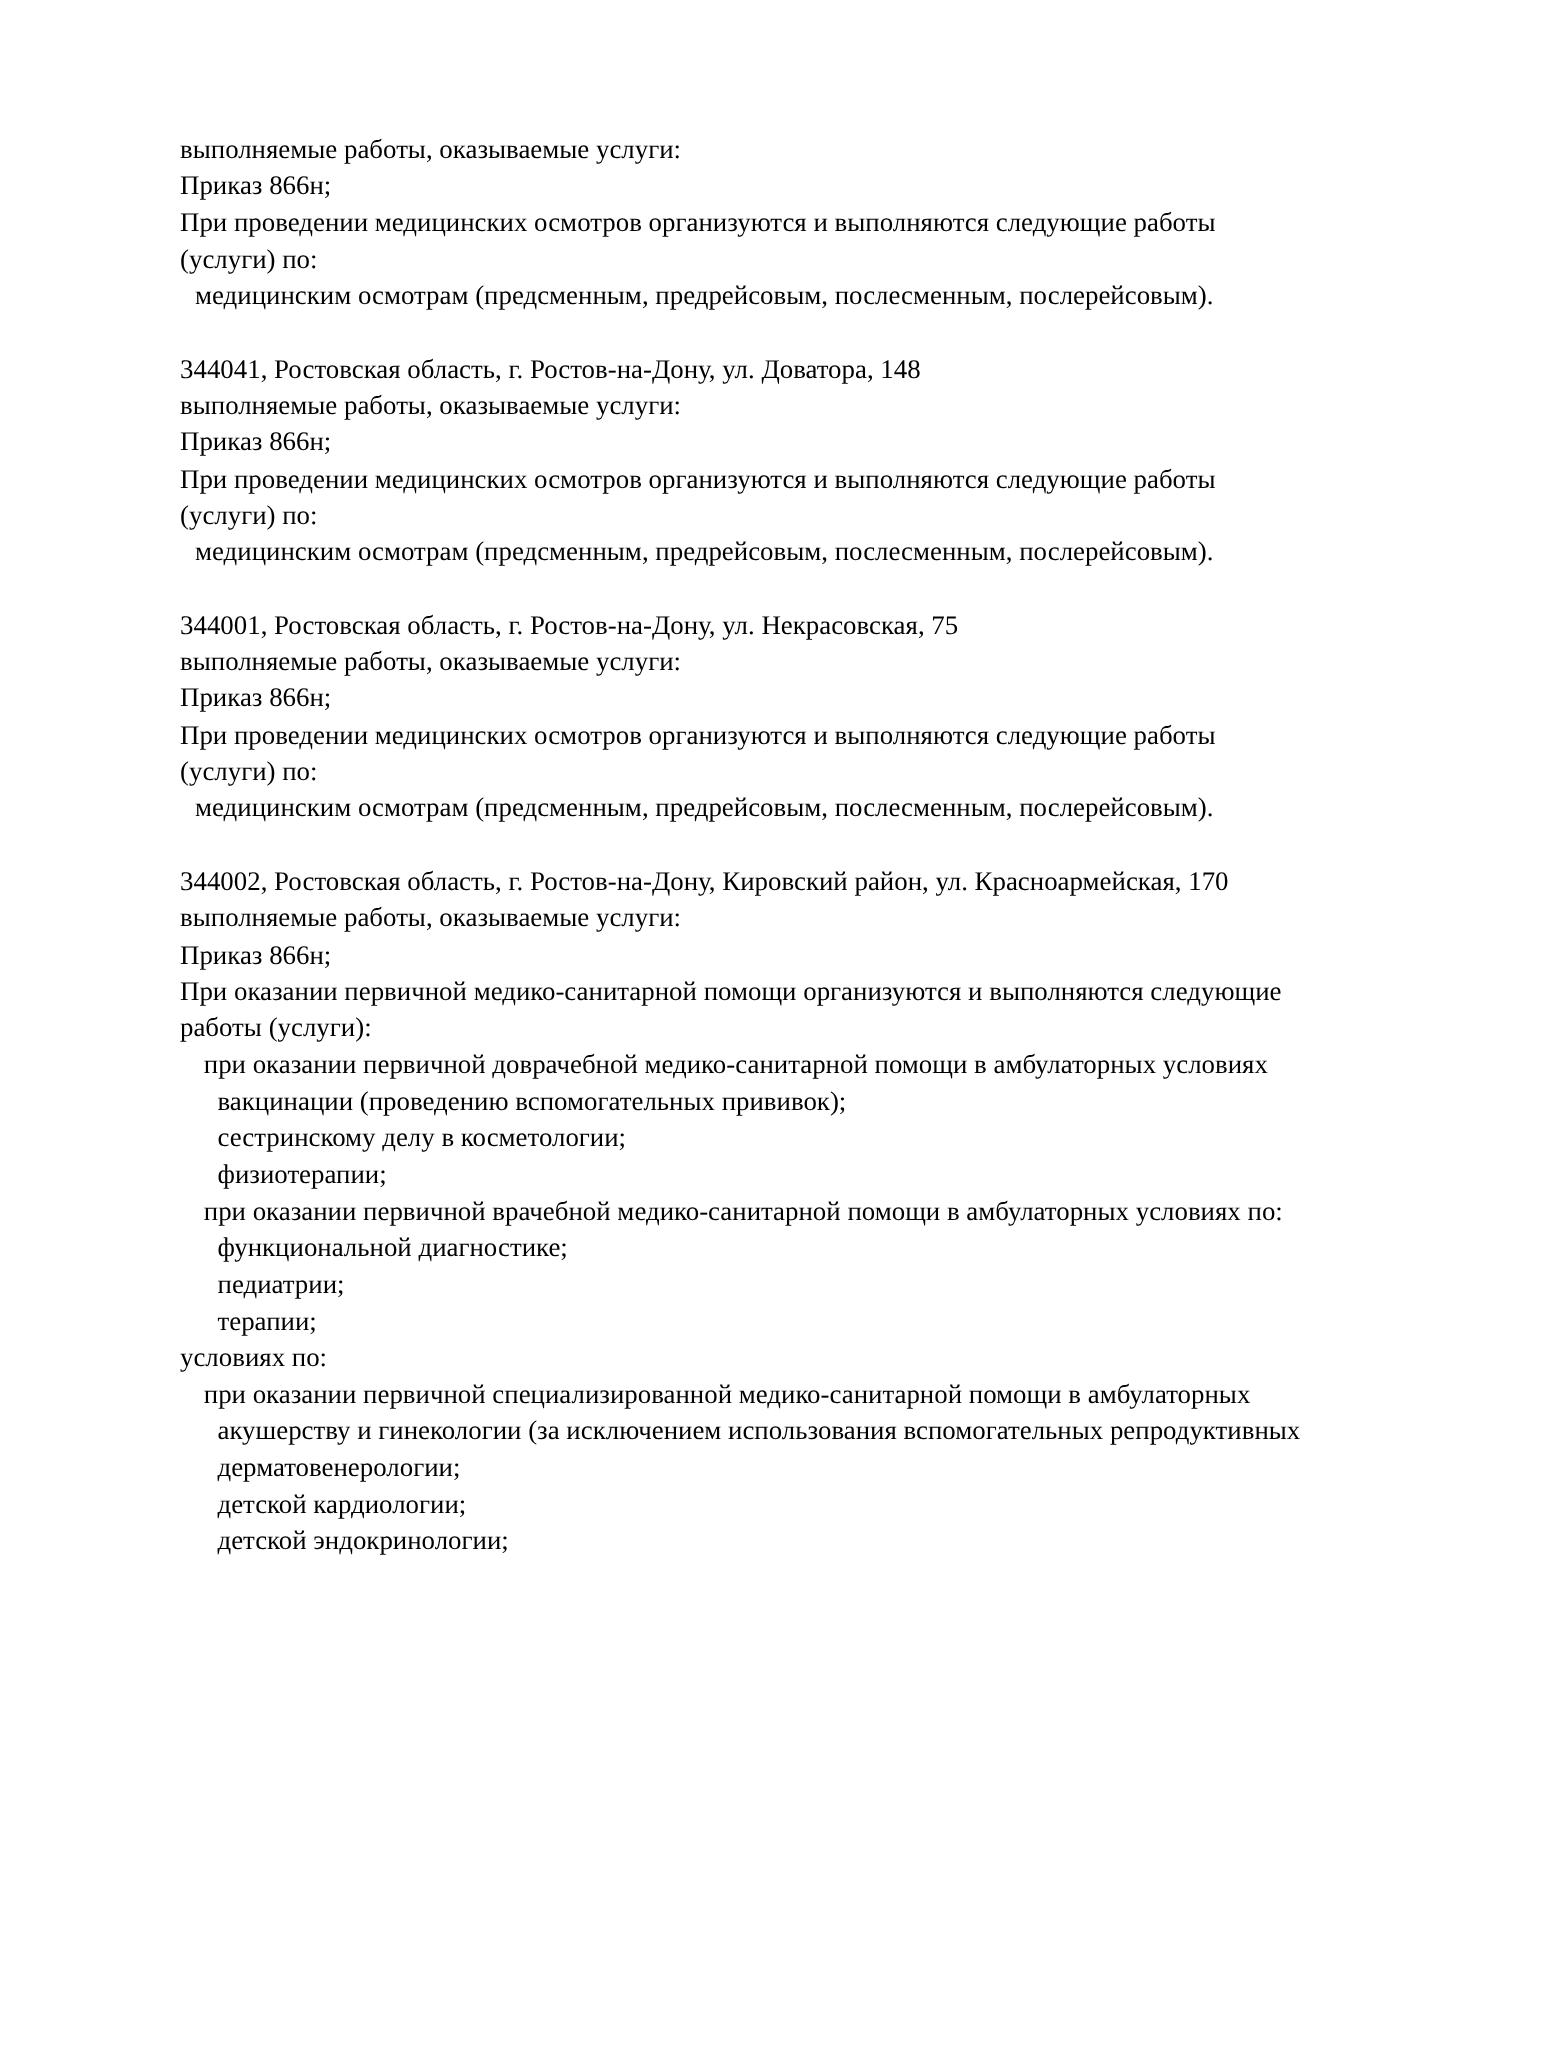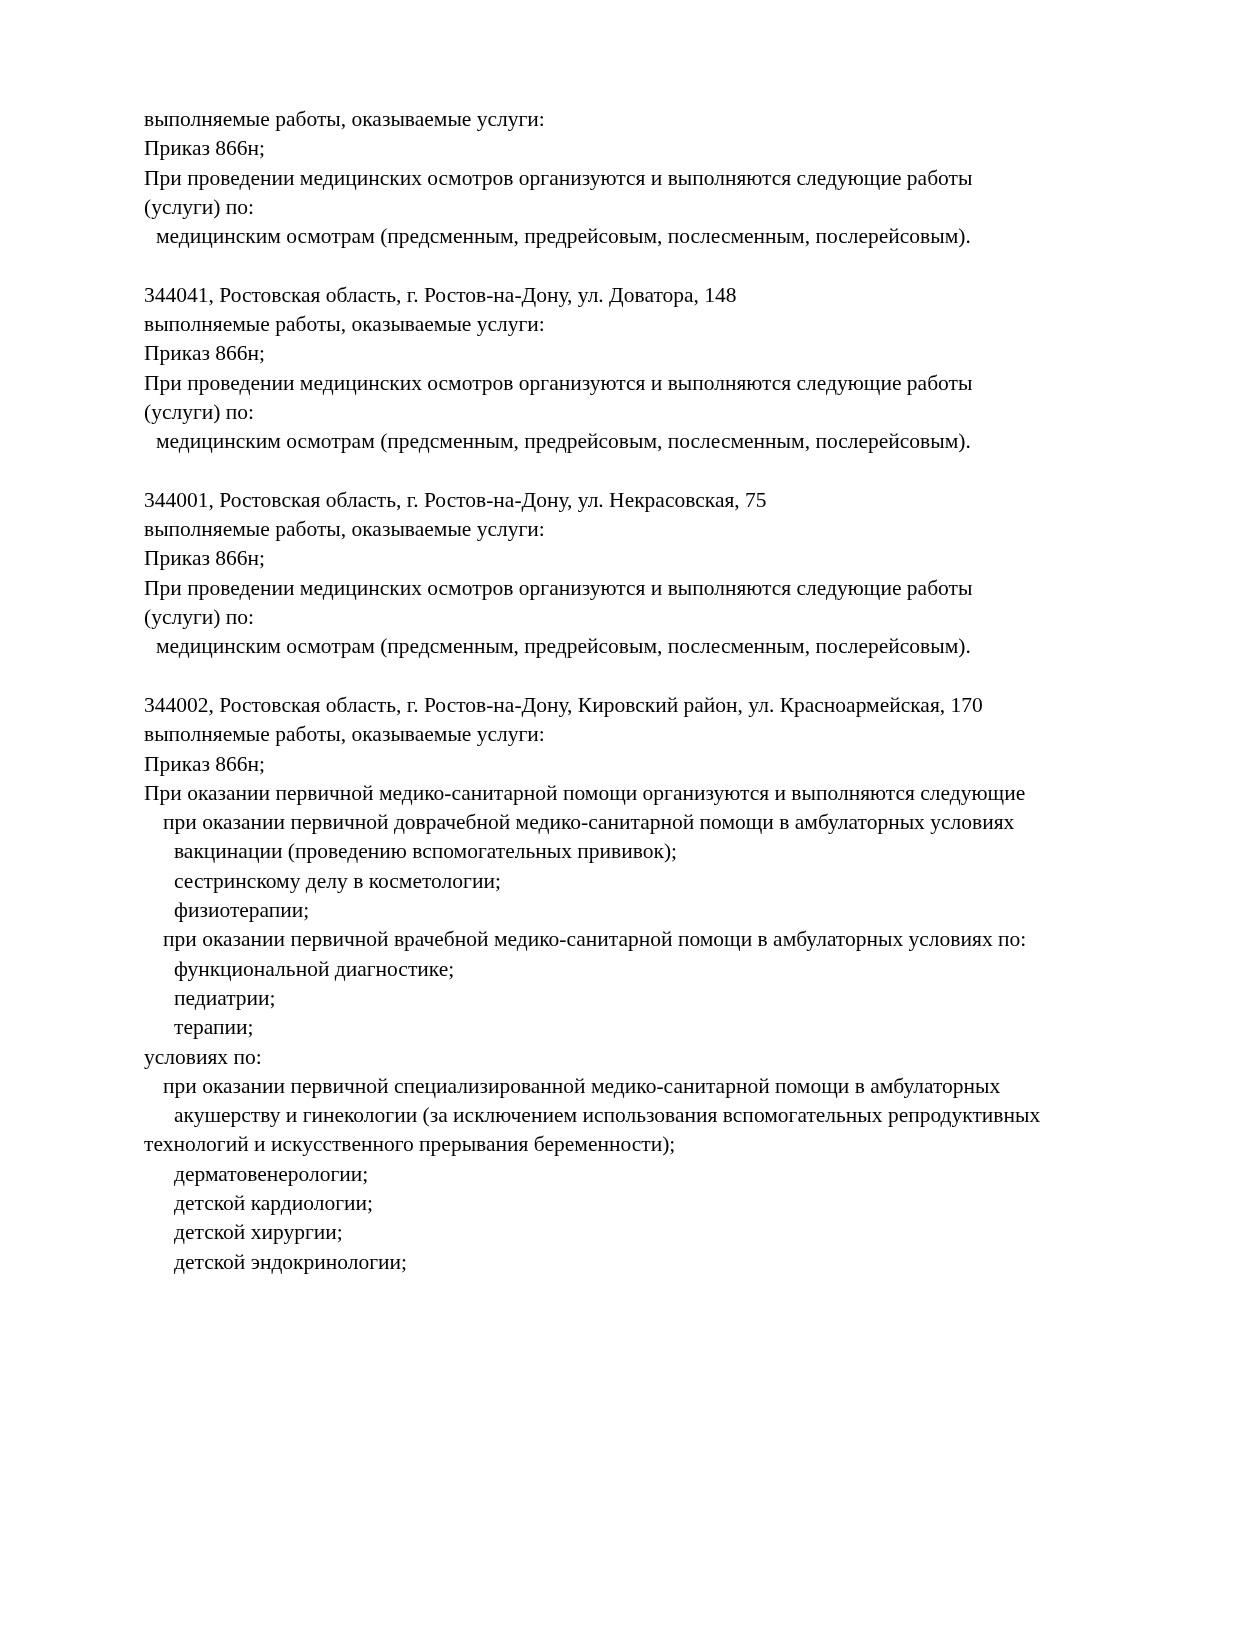--- a/index.html
+++ b/index.html
@@ -65,31 +65,30 @@
         <div class="line i0">При проведении медицинских осмотров организуются и выполняются следующие работы</div>
         <div class="line i0">(услуги) по:</div>
         <div class="line i1">медицинским осмотрам (предсменным, предрейсовым, послесменным, послерейсовым).</div>
       </div>
       <div class="line blank"></div>
       <div>
         <div class="line i0">344002, Ростовская область, г. Ростов-на-Дону, Кировский район, ул. Красноармейская, 170</div>
         <div class="line i0">выполняемые работы, оказываемые услуги:</div>
         <div class="line i0">Приказ 866н;</div>
         <div class="line i0">При оказании первичной медико-санитарной помощи организуются и выполняются следующие</div>
+        <div class="line i0">работы (услуги):</div>
         <div class="line i2">при оказании первичной доврачебной медико-санитарной помощи в амбулаторных условиях</div>
         <div class="line i3">вакцинации (проведению вспомогательных прививок);</div>
         <div class="line i3">сестринскому делу в косметологии;</div>
         <div class="line i3">физиотерапии;</div>
         <div class="line i2">при оказании первичной врачебной медико-санитарной помощи в амбулаторных условиях по:</div>
         <div class="line i3">функциональной диагностике;</div>
         <div class="line i3">педиатрии;</div>
         <div class="line i3">терапии;</div>
         <div class="line i0">условиях по:</div>
         <div class="line i2">при оказании первичной специализированной медико-санитарной помощи в амбулаторных</div>
         <div class="line i3">акушерству и гинекологии (за исключением использования вспомогательных репродуктивных</div>
-        <div class="line i0">технологий и искусственного прерывания беременности);</div>
         <div class="line i3">дерматовенерологии;</div>
         <div class="line i3">детской кардиологии;</div>
-        <div class="line i3">детской хирургии;</div>
         <div class="line i3">детской эндокринологии;</div>
       </div>
     </div>
 </div>
 
 </body></html>

